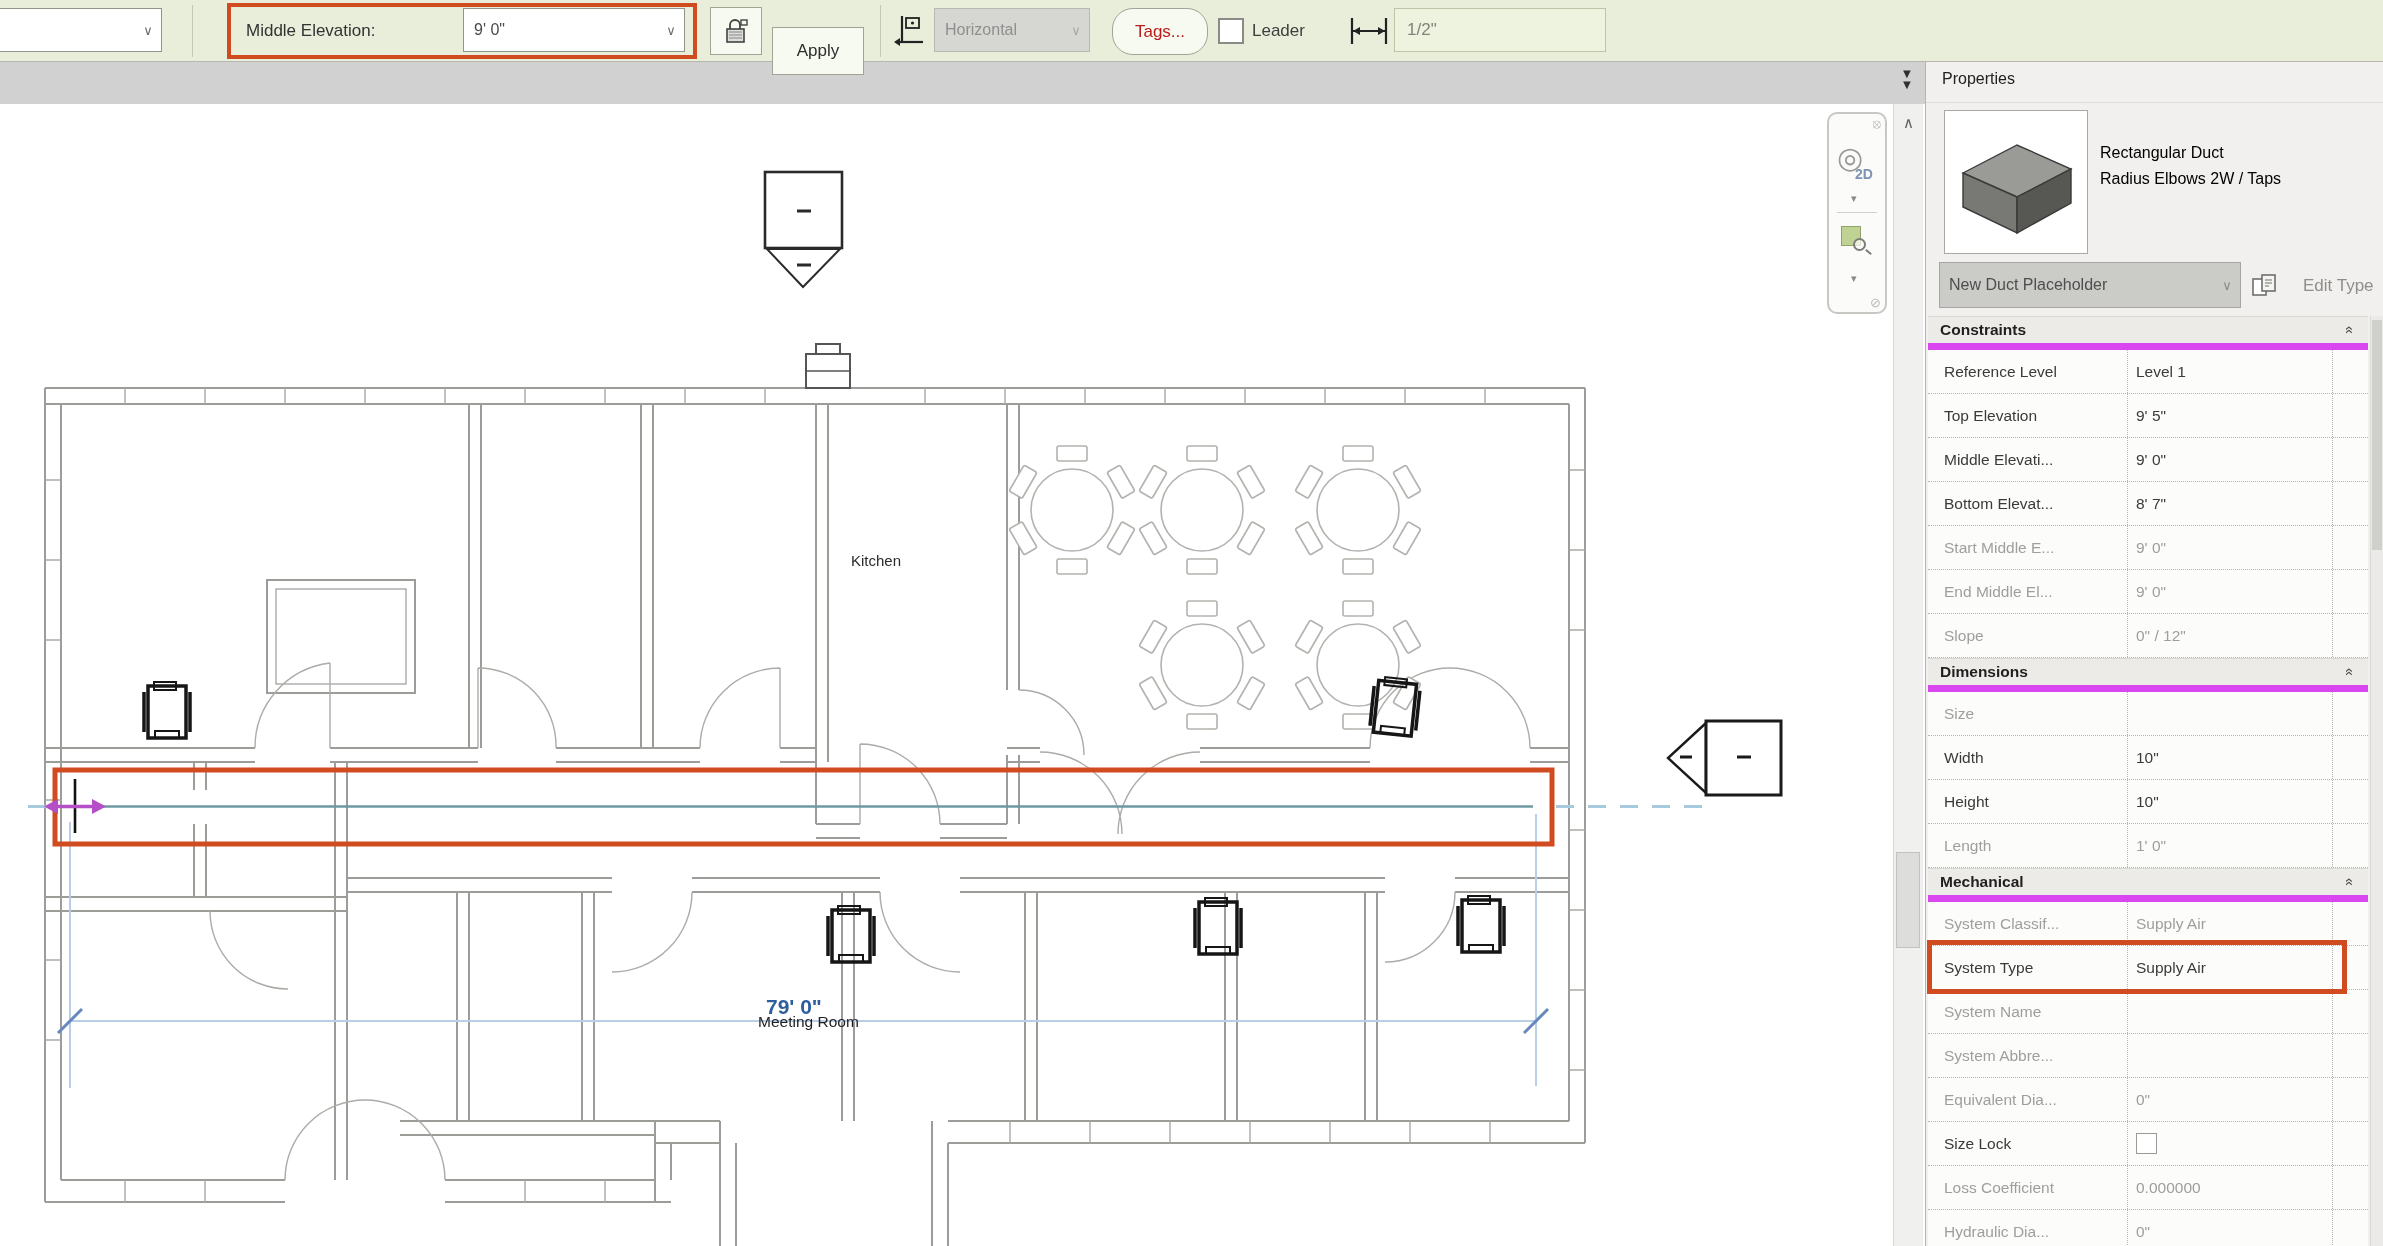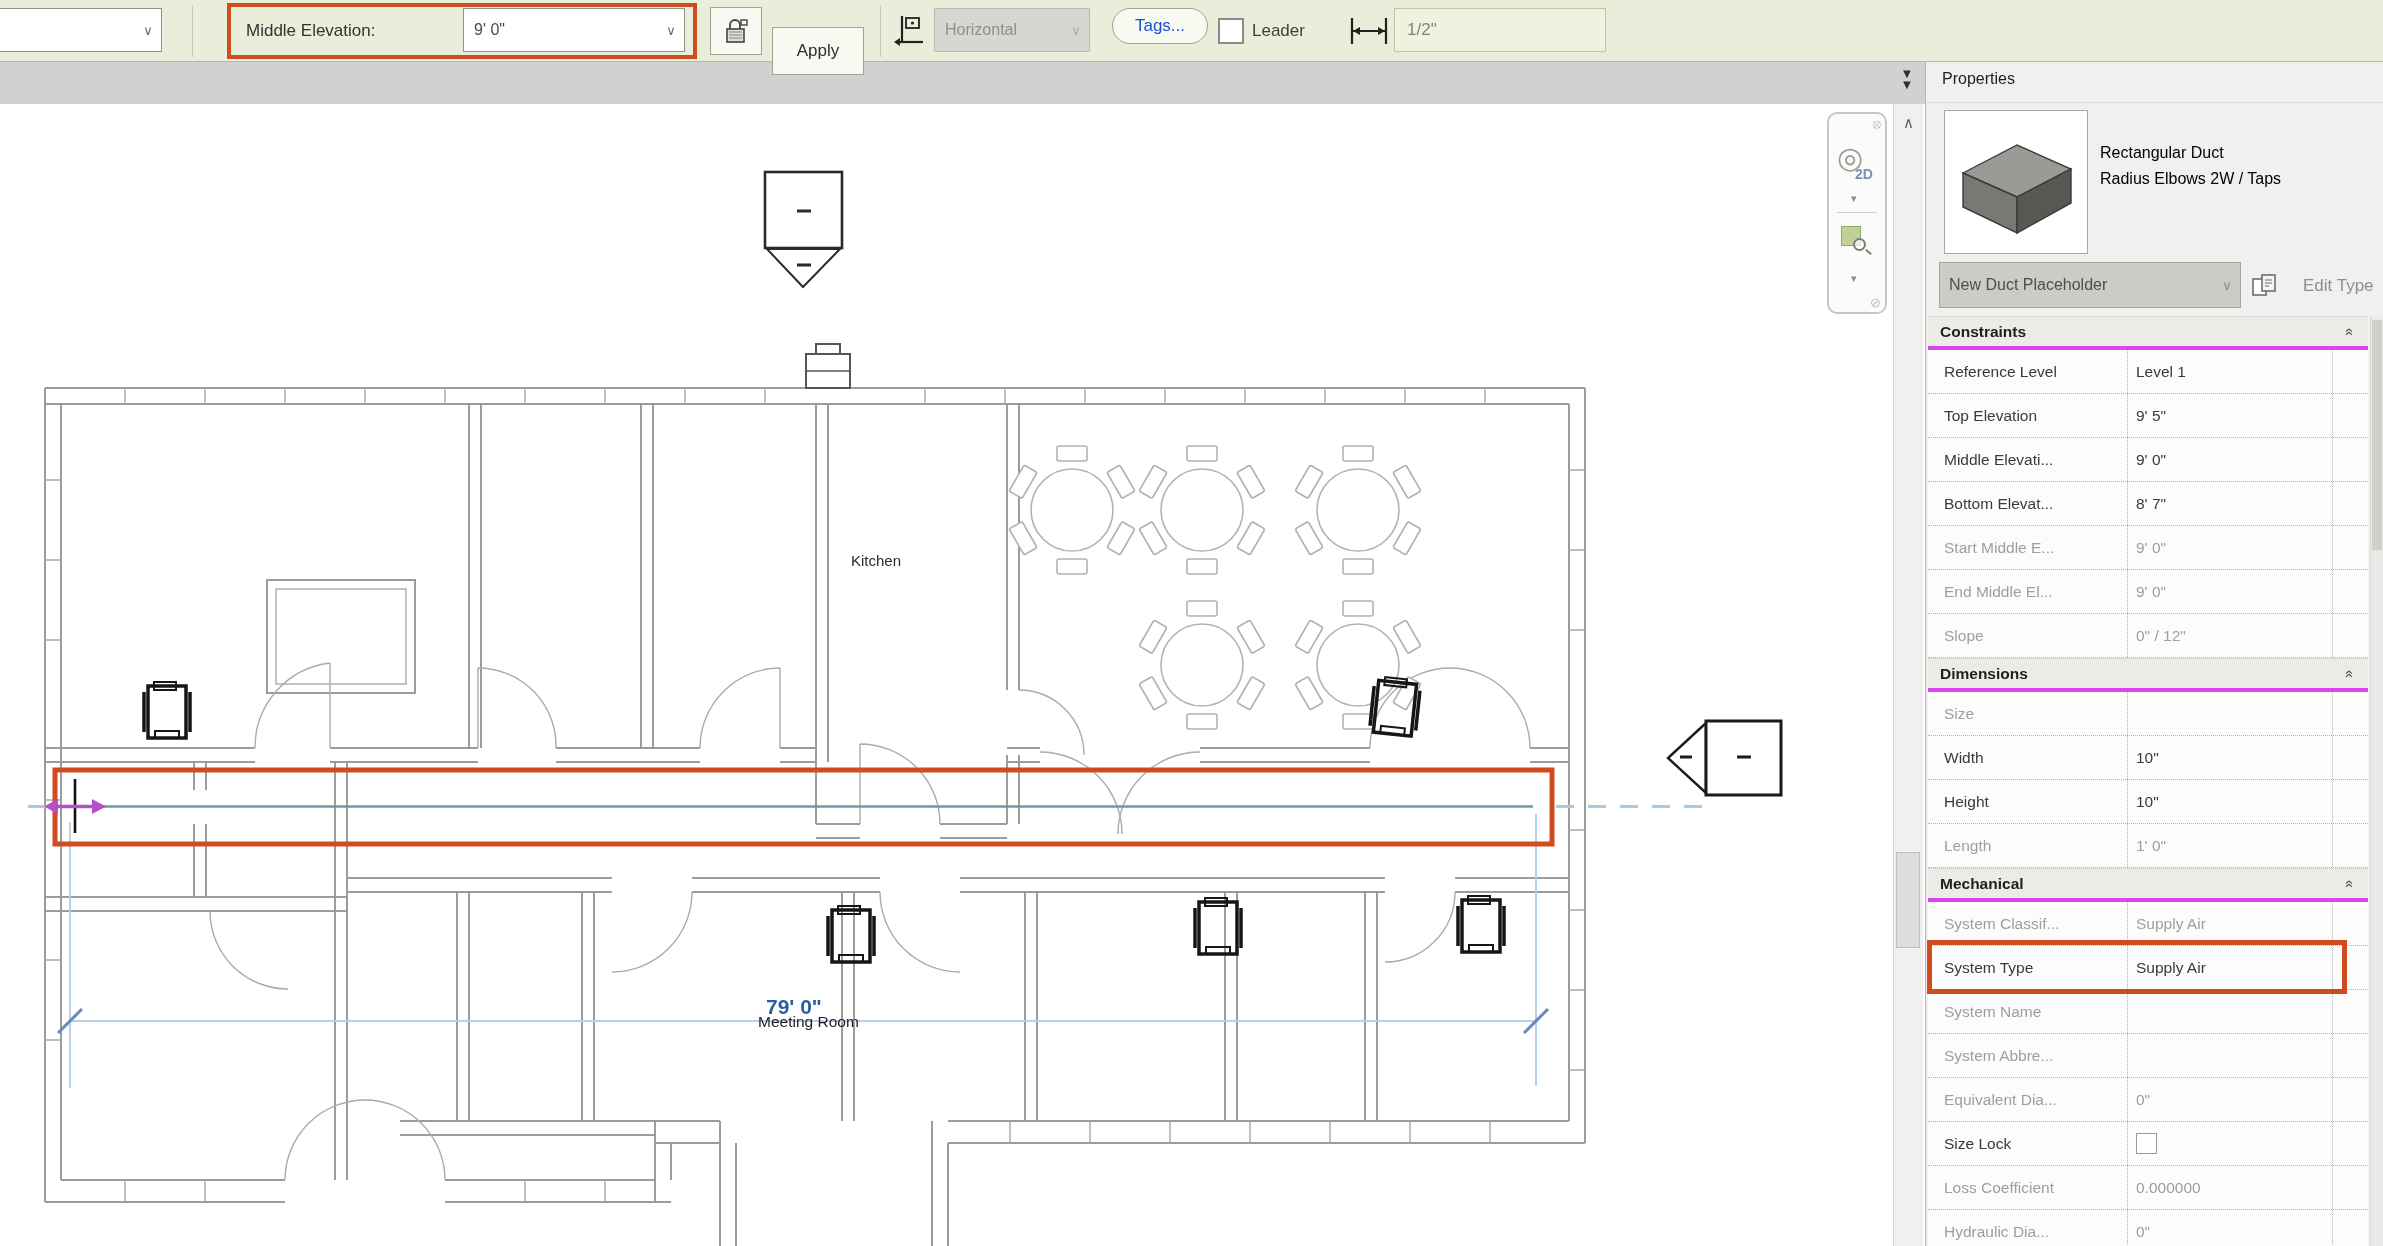--- a/index.html
+++ b/index.html
@@ -69,21 +69,21 @@
     background:#cbcbc8; border:1px solid #a5a5a1; display:flex; align-items:center; }
   #type-selector .val { flex:1; padding-left:9px; font-size:16px; color:#4e4e4e;
     white-space:nowrap; overflow:hidden; }
   #type-selector .chev { width:26px; color:#8b8b87; font-size:13px; text-align:center; }
   #edit-type { position:absolute; left:325px; top:208px; width:133px; height:32px;
     display:flex; align-items:center; overflow:hidden; }
   #edit-type .lbl { font-size:17px; color:#8e8e8a; margin-left:24px; white-space:nowrap; }
 
   #grid { position:absolute; left:2px; top:254px; width:440px; }
   .sec-hdr { height:34px; background:#edebe8; border-top:1px solid #d8d8d4;
-    border-bottom:4px solid #d946ef; display:flex; align-items:center; }
+    border-bottom:7px solid #d946ef; display:flex; align-items:center; }
   .sec-hdr .t { padding-left:12px; font-size:15.5px; font-weight:bold; color:#1f1f1f; flex:1; }
   .sec-hdr .pin { color:#4a4a4a; font-size:14px; transform:rotate(90deg); margin-right:14px; }
   .prow { height:44px; display:flex; background:#fcfcfb; border-bottom:1px dotted #b4b4b0; }
   .prow .lbl { width:200px; padding-left:16px; display:flex; align-items:center;
     font-size:15.5px; color:#3a3a3a; border-right:1px dotted #b4b4b0; white-space:nowrap; overflow:hidden; }
   .prow .val { width:205px; padding-left:8px; display:flex; align-items:center;
     font-size:15.5px; color:#3a3a3a; border-right:1px dotted #b4b4b0; white-space:nowrap; overflow:hidden; }
   .prow .spare { flex:1; }
   .prow.muted .lbl, .prow.muted .val { color:#9e9e9a; }
   .cbx { width:21px; height:21px; background:#fff; border:1px solid #9a9a96; }
@@ -273,21 +273,21 @@
     <path d="M9,3V29" stroke="#222" stroke-width="2.2" fill="none"></path>
     <rect x="13" y="5" width="13" height="10" fill="none" stroke="#222" stroke-width="1.8"></rect>
     <circle cx="19.5" cy="10" r="1.6" fill="#222"></circle>
     <path d="M3,29H30" stroke="#222" stroke-width="2.2"></path>
     <path d="M1,29 7,25 7,33 Z" fill="#222"></path>
   </svg>
   <div id="orientation-dd" class="combo abs" style="left:934px; top:8px; width:156px; height:44px;">
     <span class="val">Horizontal</span>
     <span class="chev">∨</span>
   </div>
-  <div class="ob-btn abs" style="left:1112px; top:8px; width:96px; height:36px; color:#1d4ed8;border-radius:21px;">Tags...</div>
+  <div class="ob-btn abs" style="left:1112px; top:8px; width:96px; height:47px; color:#b91c1c;border-radius:21px;">Tags...</div>
 
   <div class="abs" style="left:1218px; top:18px; width:26px; height:26px; background:#fff; border:2px solid #8a8a86;"></div>
   <div class="ob-label abs" style="left:1252px; top:0; height:62px; color:#3f3f3f;">Leader</div>
 
   <svg class="abs" style="left:1348px; top:15px;" width="42" height="32" viewBox="0 0 42 32">
     <path d="M4,3V29 M38,3V29 M4,16H38" stroke="#222" stroke-width="2.2"></path>
     <path d="M5,16 12,12 12,20 Z M37,16 30,12 30,20 Z" fill="#222"></path>
   </svg>
   <div id="offset-field" class="abs" style="left:1394px; top:8px; width:212px; height:44px;">1/2"</div>
 

